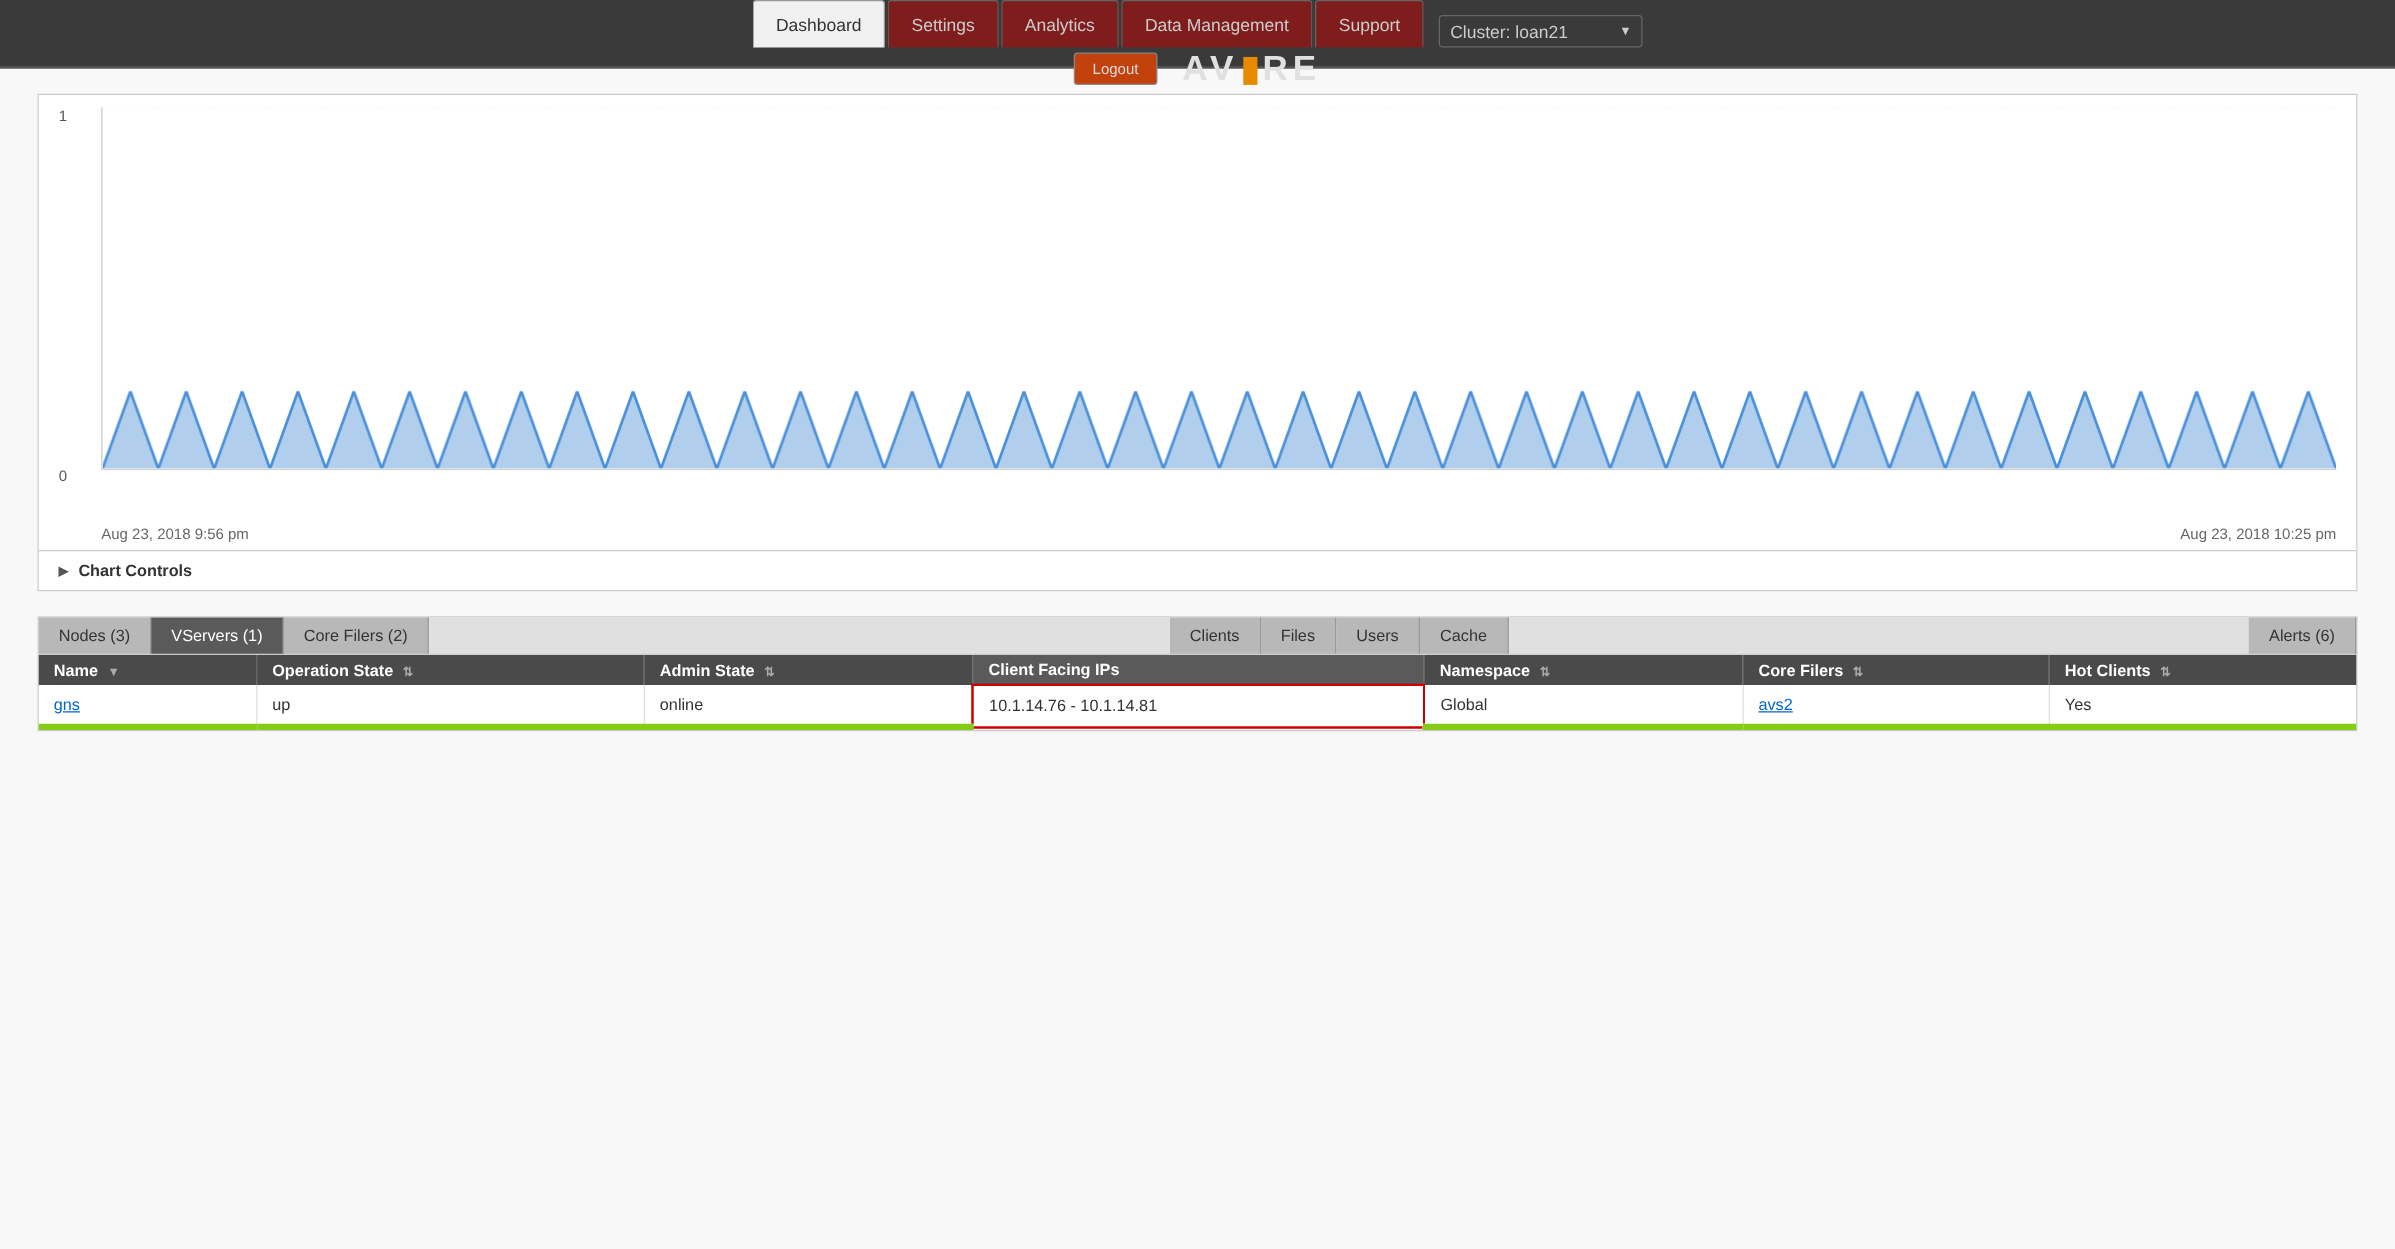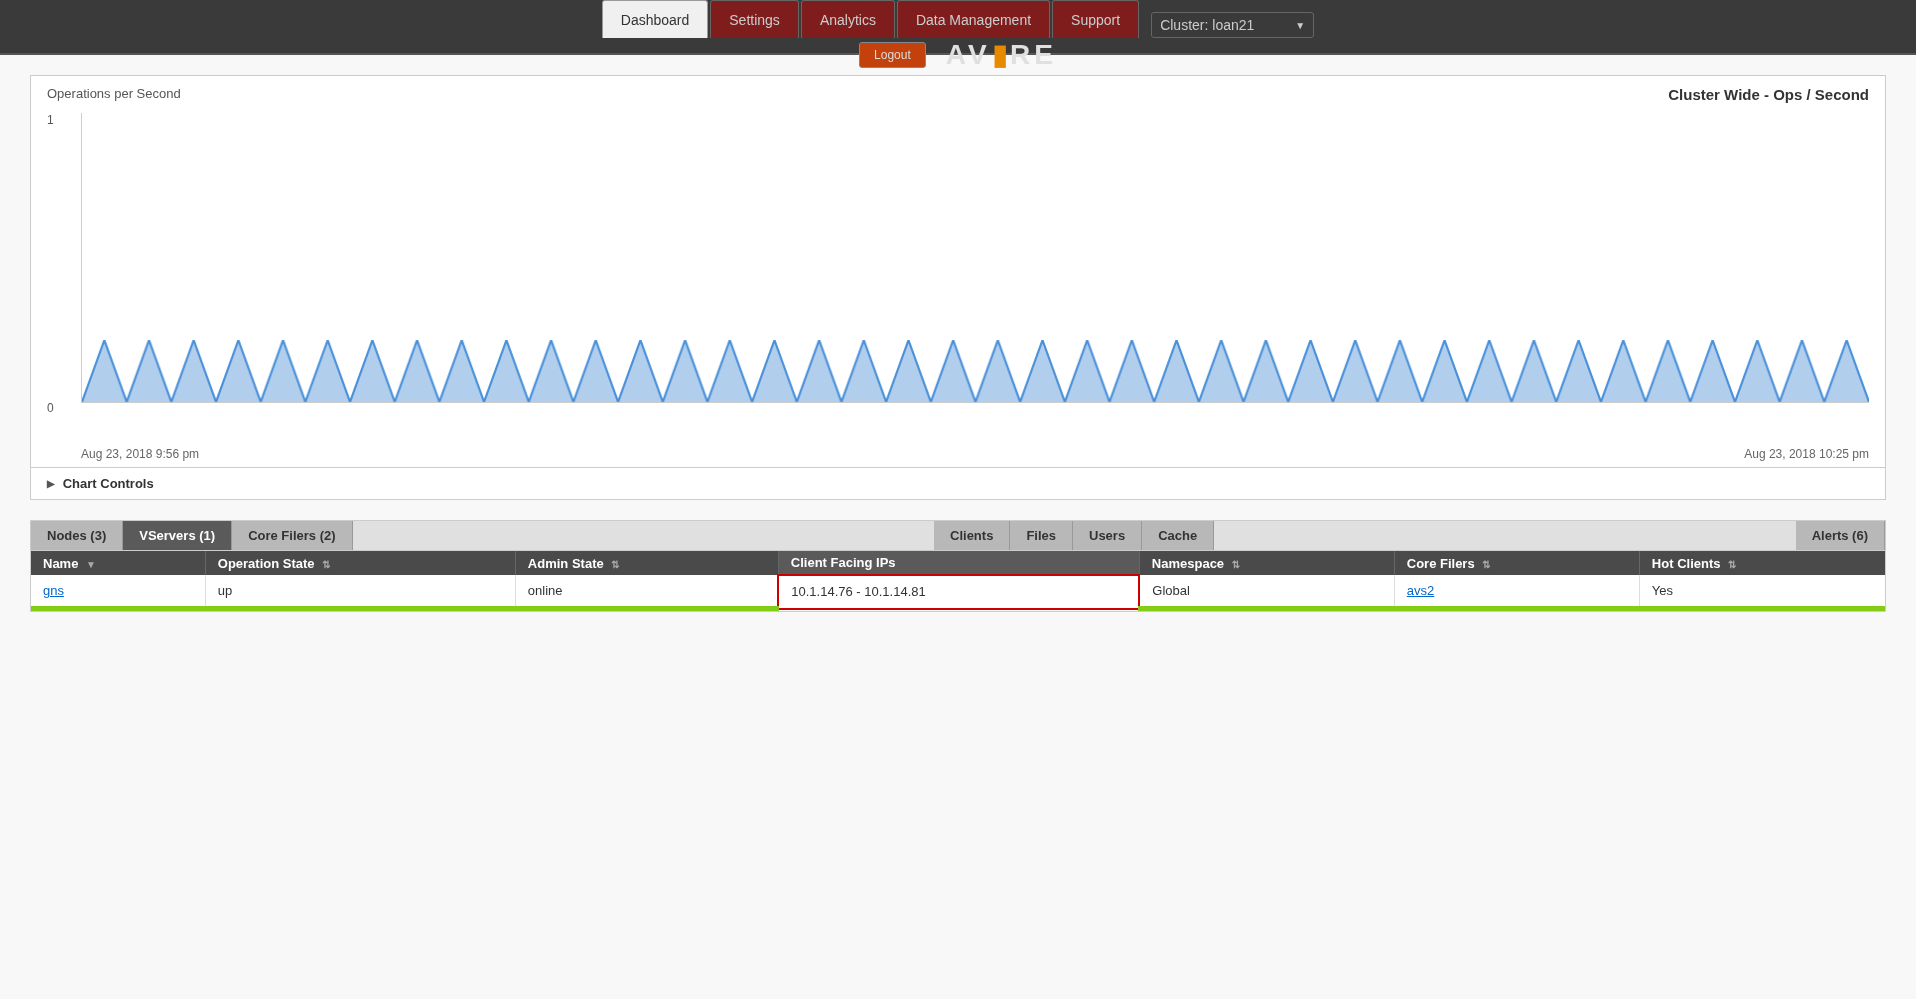--- a/index.html
+++ b/index.html
@@ -163,21 +163,20 @@
     
     #tabs-section {
       background: white;
       border: 1px solid #ccc;
     }
     #tabs-row {
       display: flex;
       align-items: center;
       background: #e0e0e0;
       border-bottom: 1px solid #ccc;
-      font-weight: bold;
     }
     .data-tab {
       padding: 7px 16px;
       font-size: 13px;
       color: #333;
       background: #b8b8b8;
       border-right: 1px solid #999;
       cursor: pointer;
       white-space: nowrap;
     }
@@ -261,24 +260,20 @@
       <span class="logo-text">AV</span>
       <span class="logo-bar" style="color:#e88a00; font-size:28px; font-weight:bold; letter-spacing:0;">▮</span>
       <span class="logo-text">RE</span>
     </div>
   </div>
 </div>
 
 <div id="main">
 
   <div id="chart-section">
-    <div id="chart-header">
-      <div id="chart-title">Operations per Second</div>
-      <div id="chart-wide-title">Cluster Wide - Ops / Second</div>
-    </div>
     <div id="chart-area">
       <span class="y-label y-label-1">1</span>
       <span class="y-label y-label-0">0</span>
       <div id="chart-inner">
         <svg id="chart-svg" viewBox="0 0 1200 280" preserveAspectRatio="none">
 
           <defs>
             <pattern id="spike-pattern" x="0" y="0" width="30" height="280" patternUnits="userSpaceOnUse">
               <polyline points="0,280 15,220 30,280" fill="rgba(100,160,220,0.5)" stroke="none"></polyline>
               <polyline points="0,280 15,220 30,280" fill="none" stroke="#4a90d9" stroke-width="1.5"></polyline>

